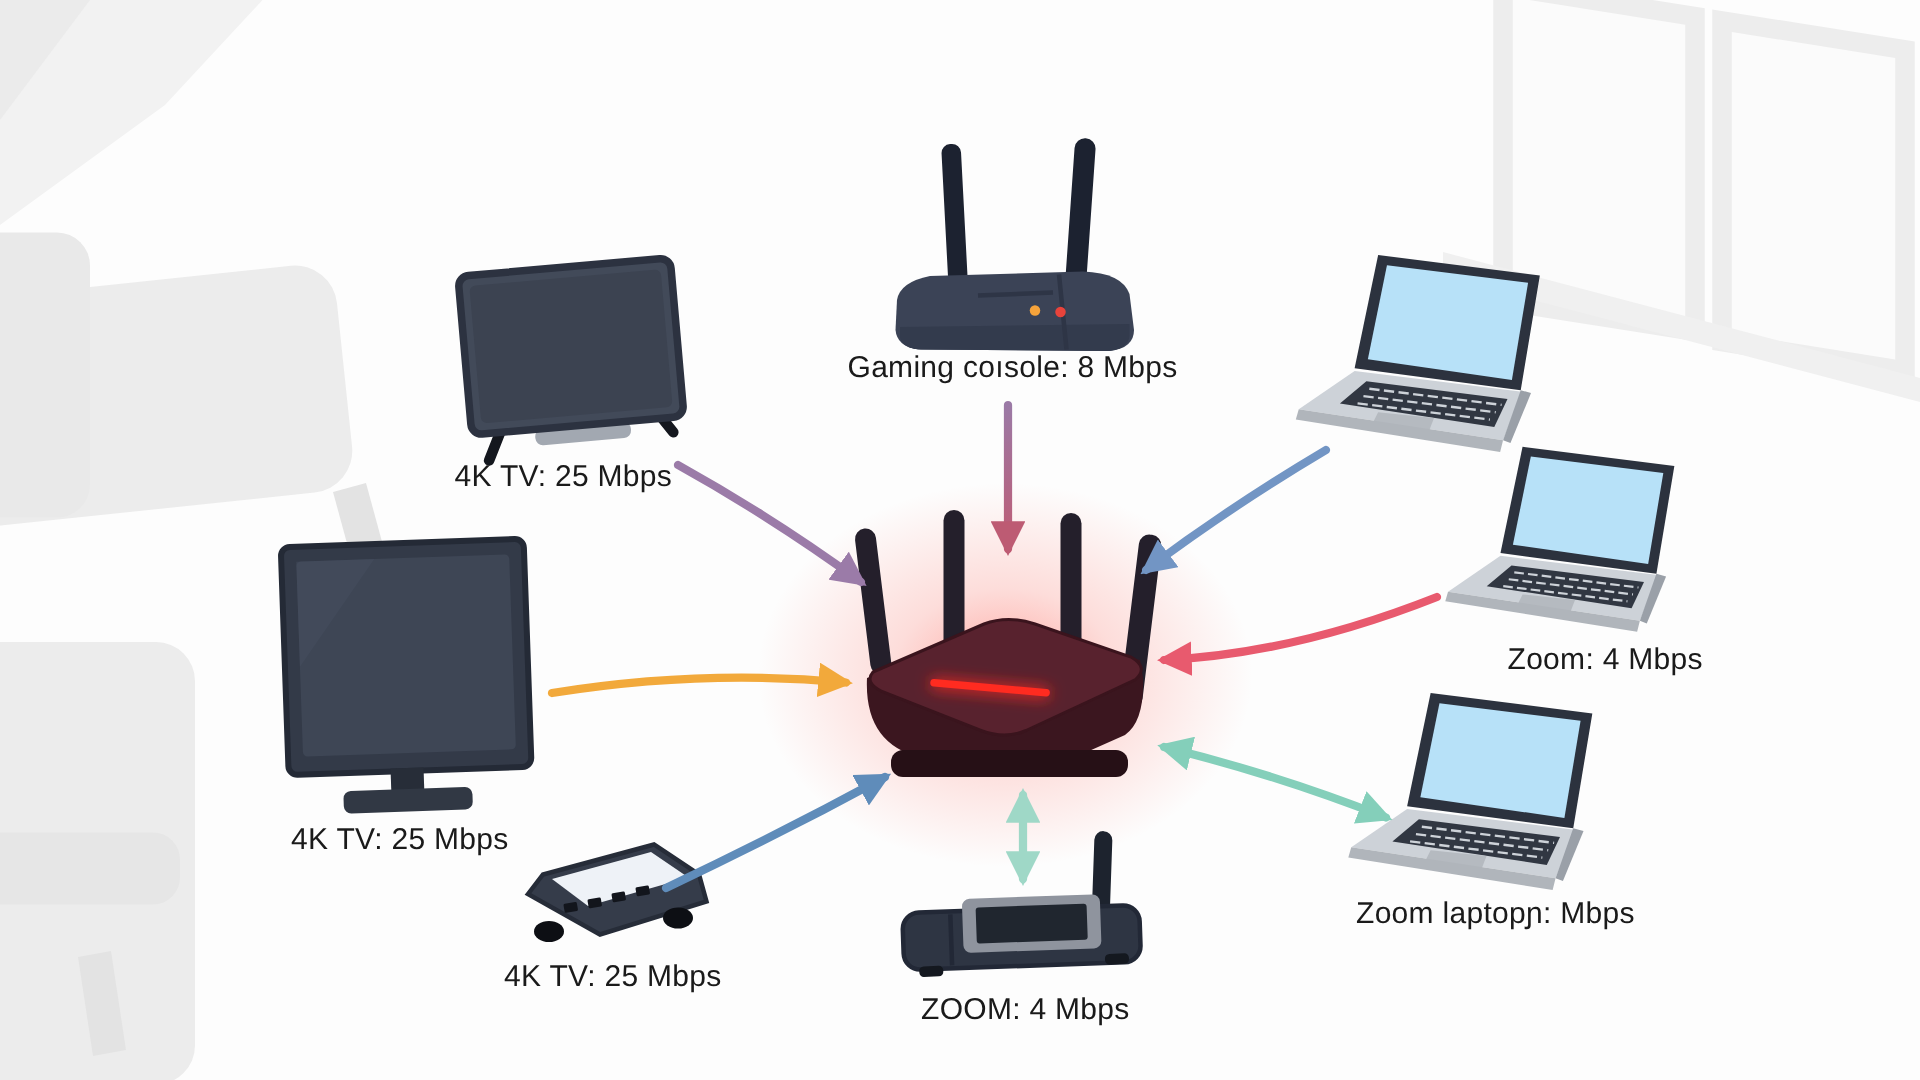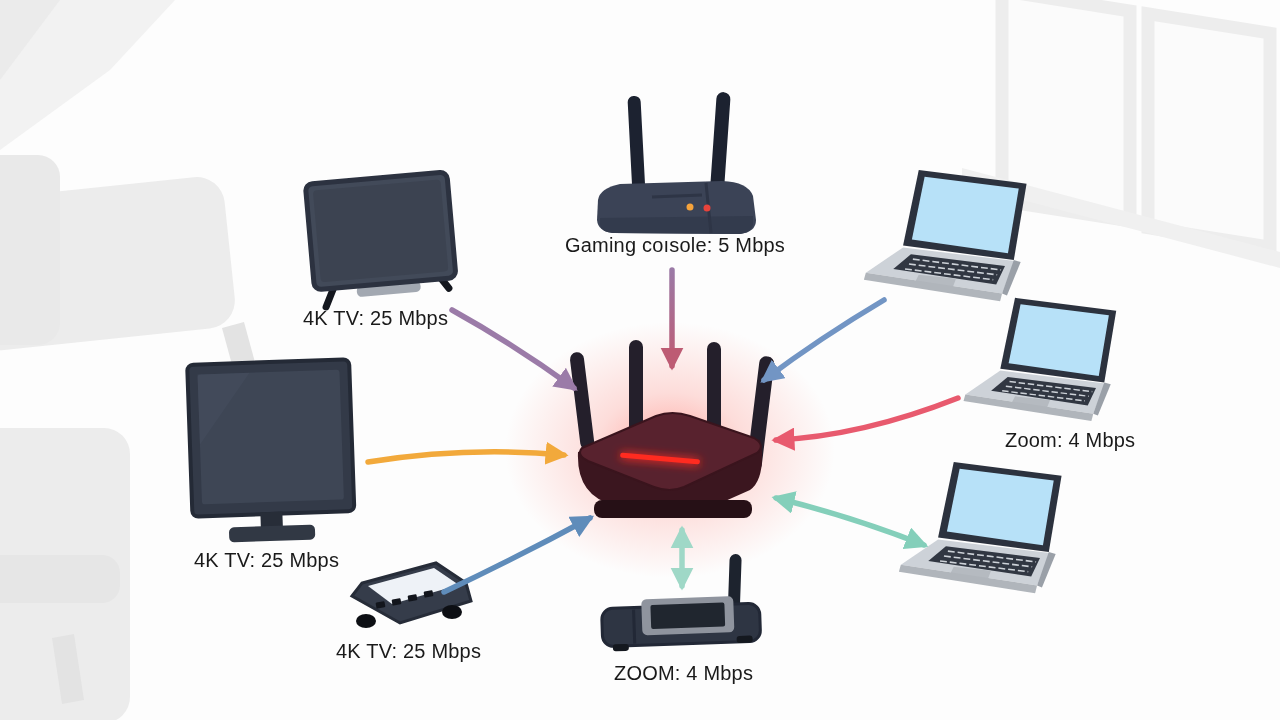--- a/index.html
+++ b/index.html
@@ -171,20 +171,21 @@
     <path d="M672,270 L672,366" stroke="url(#agrad)" stroke-width="5.5" marker-end="url(#mRose)"></path>
     <path d="M884,300 Q820,338 764,380" stroke="#7295c4" stroke-width="5.5" marker-end="url(#mBlue)"></path>
     <path d="M958,398 Q862,436 776,440" stroke="#e85a6e" stroke-width="5.5" marker-end="url(#mRed)"></path>
     <path d="M368,462 Q468,446 564,455" stroke="#f2a93b" stroke-width="5.5" marker-end="url(#mOrange)"></path>
     <path d="M444,592 Q520,556 590,518" stroke="#5f8cba" stroke-width="5.5" marker-end="url(#mBlue2)"></path>
     <path d="M682,530 L682,586" stroke="#9fd8c7" stroke-width="5.5" marker-start="url(#mTeal)" marker-end="url(#mTeal)"></path>
     <path d="M776,498 Q850,516 924,545" stroke="#84cfba" stroke-width="5.5" marker-start="url(#mTeal2)" marker-end="url(#mTeal2)"></path>
   </g>
 </svg>
 
-<div class="lbl" style="left:565px;top:232px">Gaming coısole: 5 Mbps</div>
+<div class="lbl" style="left:565px;top:232px">Gaming coısole: 8 Mbps</div>
 <div class="lbl" style="left:303px;top:305px">4K TV: 25 Mbps</div>
 <div class="lbl" style="left:194px;top:547px">4K TV: 25 Mbps</div>
 <div class="lbl" style="left:336px;top:638px">4K TV: 25 Mbps</div>
 <div class="lbl" style="left:614px;top:660px">ZOOM: 4 Mbps</div>
 <div class="lbl" style="left:1005px;top:427px">Zoom: 4 Mbps</div>
+<div class="lbl" style="left:904px;top:596px">Zoom laptopɲ: Mbps</div>
 
 </div>
 
 </body></html>

